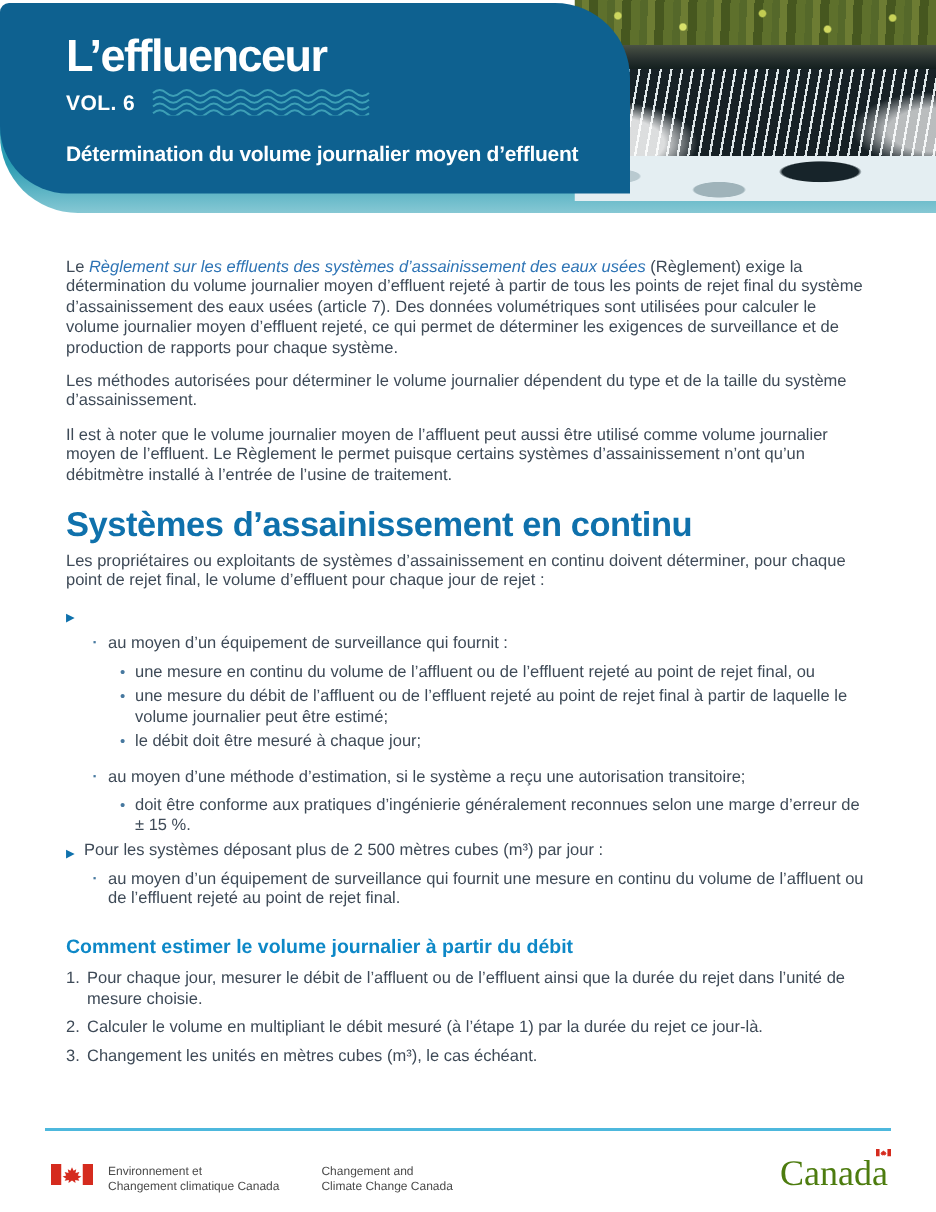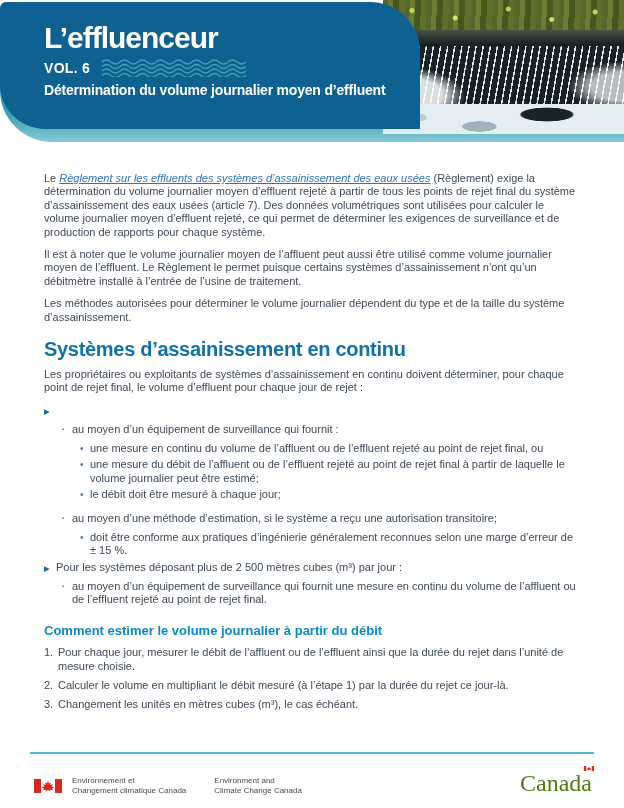--- a/index.html
+++ b/index.html
@@ -33,46 +33,46 @@
                 radial-gradient(ellipse 30px 9px at 40% 75%,#9fb3ba 0 55%,transparent 60%),
                 radial-gradient(ellipse 26px 8px at 12% 45%,#b9cad0 0 55%,transparent 60%),
                 #e4eef2;}
   .banner{position:absolute;left:0;top:2px;width:420px;height:127px;z-index:3;
           background:#0e6190;border-radius:6px 50px 0 45px;box-sizing:border-box;
           padding:20px 0 0 44px;color:#fff;}
   .banner h1{margin:0;font-size:30px;font-weight:bold;letter-spacing:-1px;line-height:32px;}
   .vol-row{display:flex;align-items:center;margin-top:5px;}
   .vol{font-size:14px;font-weight:bold;letter-spacing:.3px;}
   .waves{margin-left:10px;}
-  .subtitle{margin-top:5px;font-size:14px;font-weight:bold;letter-spacing:-.2px;}
+  .subtitle{margin-top:17px;font-size:14px;font-weight:bold;letter-spacing:-.2px;}
 
   
   .content{position:absolute;top:172px;left:44px;width:538px;z-index:4;
            font-size:11px;line-height:13.4px;}
   .content p{margin:0 0 9px 0;}
-  a.doc-link{color:#2e74b5;font-style:italic;text-decoration:underline;cursor:pointer;}
-  h2.section{margin:15px 0 9px 0;font-size:20px;line-height:20px;color:#0f71ac;
+  a.doc-link{color:#2e74b5;font-style:italic;cursor:pointer;}
+  h2.section{margin:15px 0 9px 0;font-size:23px;line-height:20px;color:#0f71ac;
              font-weight:bold;letter-spacing:-.3px;}
   h3.subsection{margin:17px 0 9px 0;font-size:13px;color:#0d88c7;font-weight:bold;}
   .li{display:flex;margin:0 0 5px 0;}
   .li .mk{flex:none;text-align:left;}
   .li.l1 .mk{width:12px;color:#0f71ac;font-size:7.5px;line-height:13.4px;padding-top:1px;}
   .li.l2{margin-left:18px;}
   .li.l2 .mk{width:10px;color:#46789f;font-size:6px;line-height:13.4px;}
   .li.l3{margin-left:36px;margin-bottom:3px;}
   .li.l3 .mk{width:10px;color:#46789f;font-size:10px;line-height:13.4px;}
   .gap{height:8px;}
   .remark{margin:10px 0 12px 0;}
   .bold{font-weight:bold;}
   .step{display:flex;margin:0 0 6px 0;}
   .step .num{flex:none;width:14px;}
 
   
   .rule{position:absolute;left:30px;top:752px;width:564px;height:2px;background:#4db8dd;z-index:4;}
-  .footer-left{position:absolute;left:34px;top:776px;display:flex;align-items:center;z-index:4;}
+  .footer-left{position:absolute;left:34px;top:776px;display:flex;align-items:flex-start;z-index:4;}
   .dept{font-size:8px;line-height:10px;color:#4a4a4a;margin-left:10px;}
   .dept.en{margin-left:28px;}
   .wordmark{position:absolute;right:32px;top:770px;z-index:4;
             font-family:"Liberation Serif",serif;font-size:24px;color:#4d7c0f;}
   .wordmark .last-a{position:relative;}
   .wordmark .mini-flag{position:absolute;right:-2px;top:-4px;}
 </style>
 </head>
 <body>
 
@@ -100,22 +100,22 @@
         </svg>
       </div>
       <div class="subtitle">Détermination du volume journalier moyen d’effluent</div>
     </div>
   </div>
 
   <div class="content">
 
     <p><span>Le </span><a class="doc-link">Règlement sur les effluents des systèmes d’assainissement des eaux usées</a><span> (Règlement) exige la détermination du volume journalier moyen d’effluent rejeté à partir de tous les points de rejet final du système d’assainissement des eaux usées (article 7). Des données volumétriques sont utilisées pour calculer le volume journalier moyen d’effluent rejeté, ce qui permet de déterminer les exigences de surveillance et de production de rapports pour chaque système.</span></p>
 
+    <p>Les méthodes autorisées pour déterminer le volume journalier dépendent du type et de la taille du système d’assainissement.</p>
     <p>Il est à noter que le volume journalier moyen de l’affluent peut aussi être utilisé comme volume journalier moyen de l’effluent. Le Règlement le permet puisque certains systèmes d’assainissement n’ont qu’un débitmètre installé à l’entrée de l’usine de traitement.</p>
-    <p>Les méthodes autorisées pour déterminer le volume journalier dépendent du type et de la taille du système d’assainissement.</p>
 
     <h2 class="section">Systèmes d’assainissement en continu</h2>
     <p>Les propriétaires ou exploitants de systèmes d’assainissement en continu doivent déterminer, pour chaque point de rejet final, le volume d’effluent pour chaque jour de rejet :</p>
 
     <div class="li l1">
       <span class="mk">▶</span>
     </div>
     <div class="li l2">
       <span class="mk">▪</span>
       <span>au moyen d’un équipement de surveillance qui fournit :</span>
@@ -175,21 +175,21 @@
       <rect x="0" y="0" width="10" height="20" fill="#d52b1e"></rect>
       <rect x="30" y="0" width="10" height="20" fill="#d52b1e"></rect>
       <rect x="10" y="0" width="20" height="20" fill="#ffffff"></rect>
       <polygon fill="#d52b1e" points="20,3 21.5,6.5 24,5 23.3,8.5 27,7.5 25.5,11 29,12 25.8,13.8 27,16 23,15.2 23.3,18 20,15.8 16.7,18 17,15.2 13,16 14.2,13.8 11,12 14.5,11 13,7.5 16.7,8.5 16,5 18.5,6.5"></polygon>
     </svg>
     <div class="dept fr">
       <div>Environnement et</div>
       <div>Changement climatique Canada</div>
     </div>
     <div class="dept en">
-      <div>Environment and</div>
+      <div>Changement and</div>
       <div>Climate Change Canada</div>
     </div>
   </div>
 
   <div class="wordmark"><span>Canad</span><span class="last-a"><span>a</span><svg class="mini-flag" width="10" height="5" viewBox="0 0 40 20">
         <rect x="0" y="0" width="10" height="20" fill="#d52b1e"></rect>
         <rect x="30" y="0" width="10" height="20" fill="#d52b1e"></rect>
         <rect x="10" y="0" width="20" height="20" fill="#ffffff"></rect>
         <polygon fill="#d52b1e" points="20,3 21.5,6.5 24,5 23.3,8.5 27,7.5 25.5,11 29,12 25.8,13.8 27,16 23,15.2 23.3,18 20,15.8 16.7,18 17,15.2 13,16 14.2,13.8 11,12 14.5,11 13,7.5 16.7,8.5 16,5 18.5,6.5"></polygon>
       </svg></span></div>

